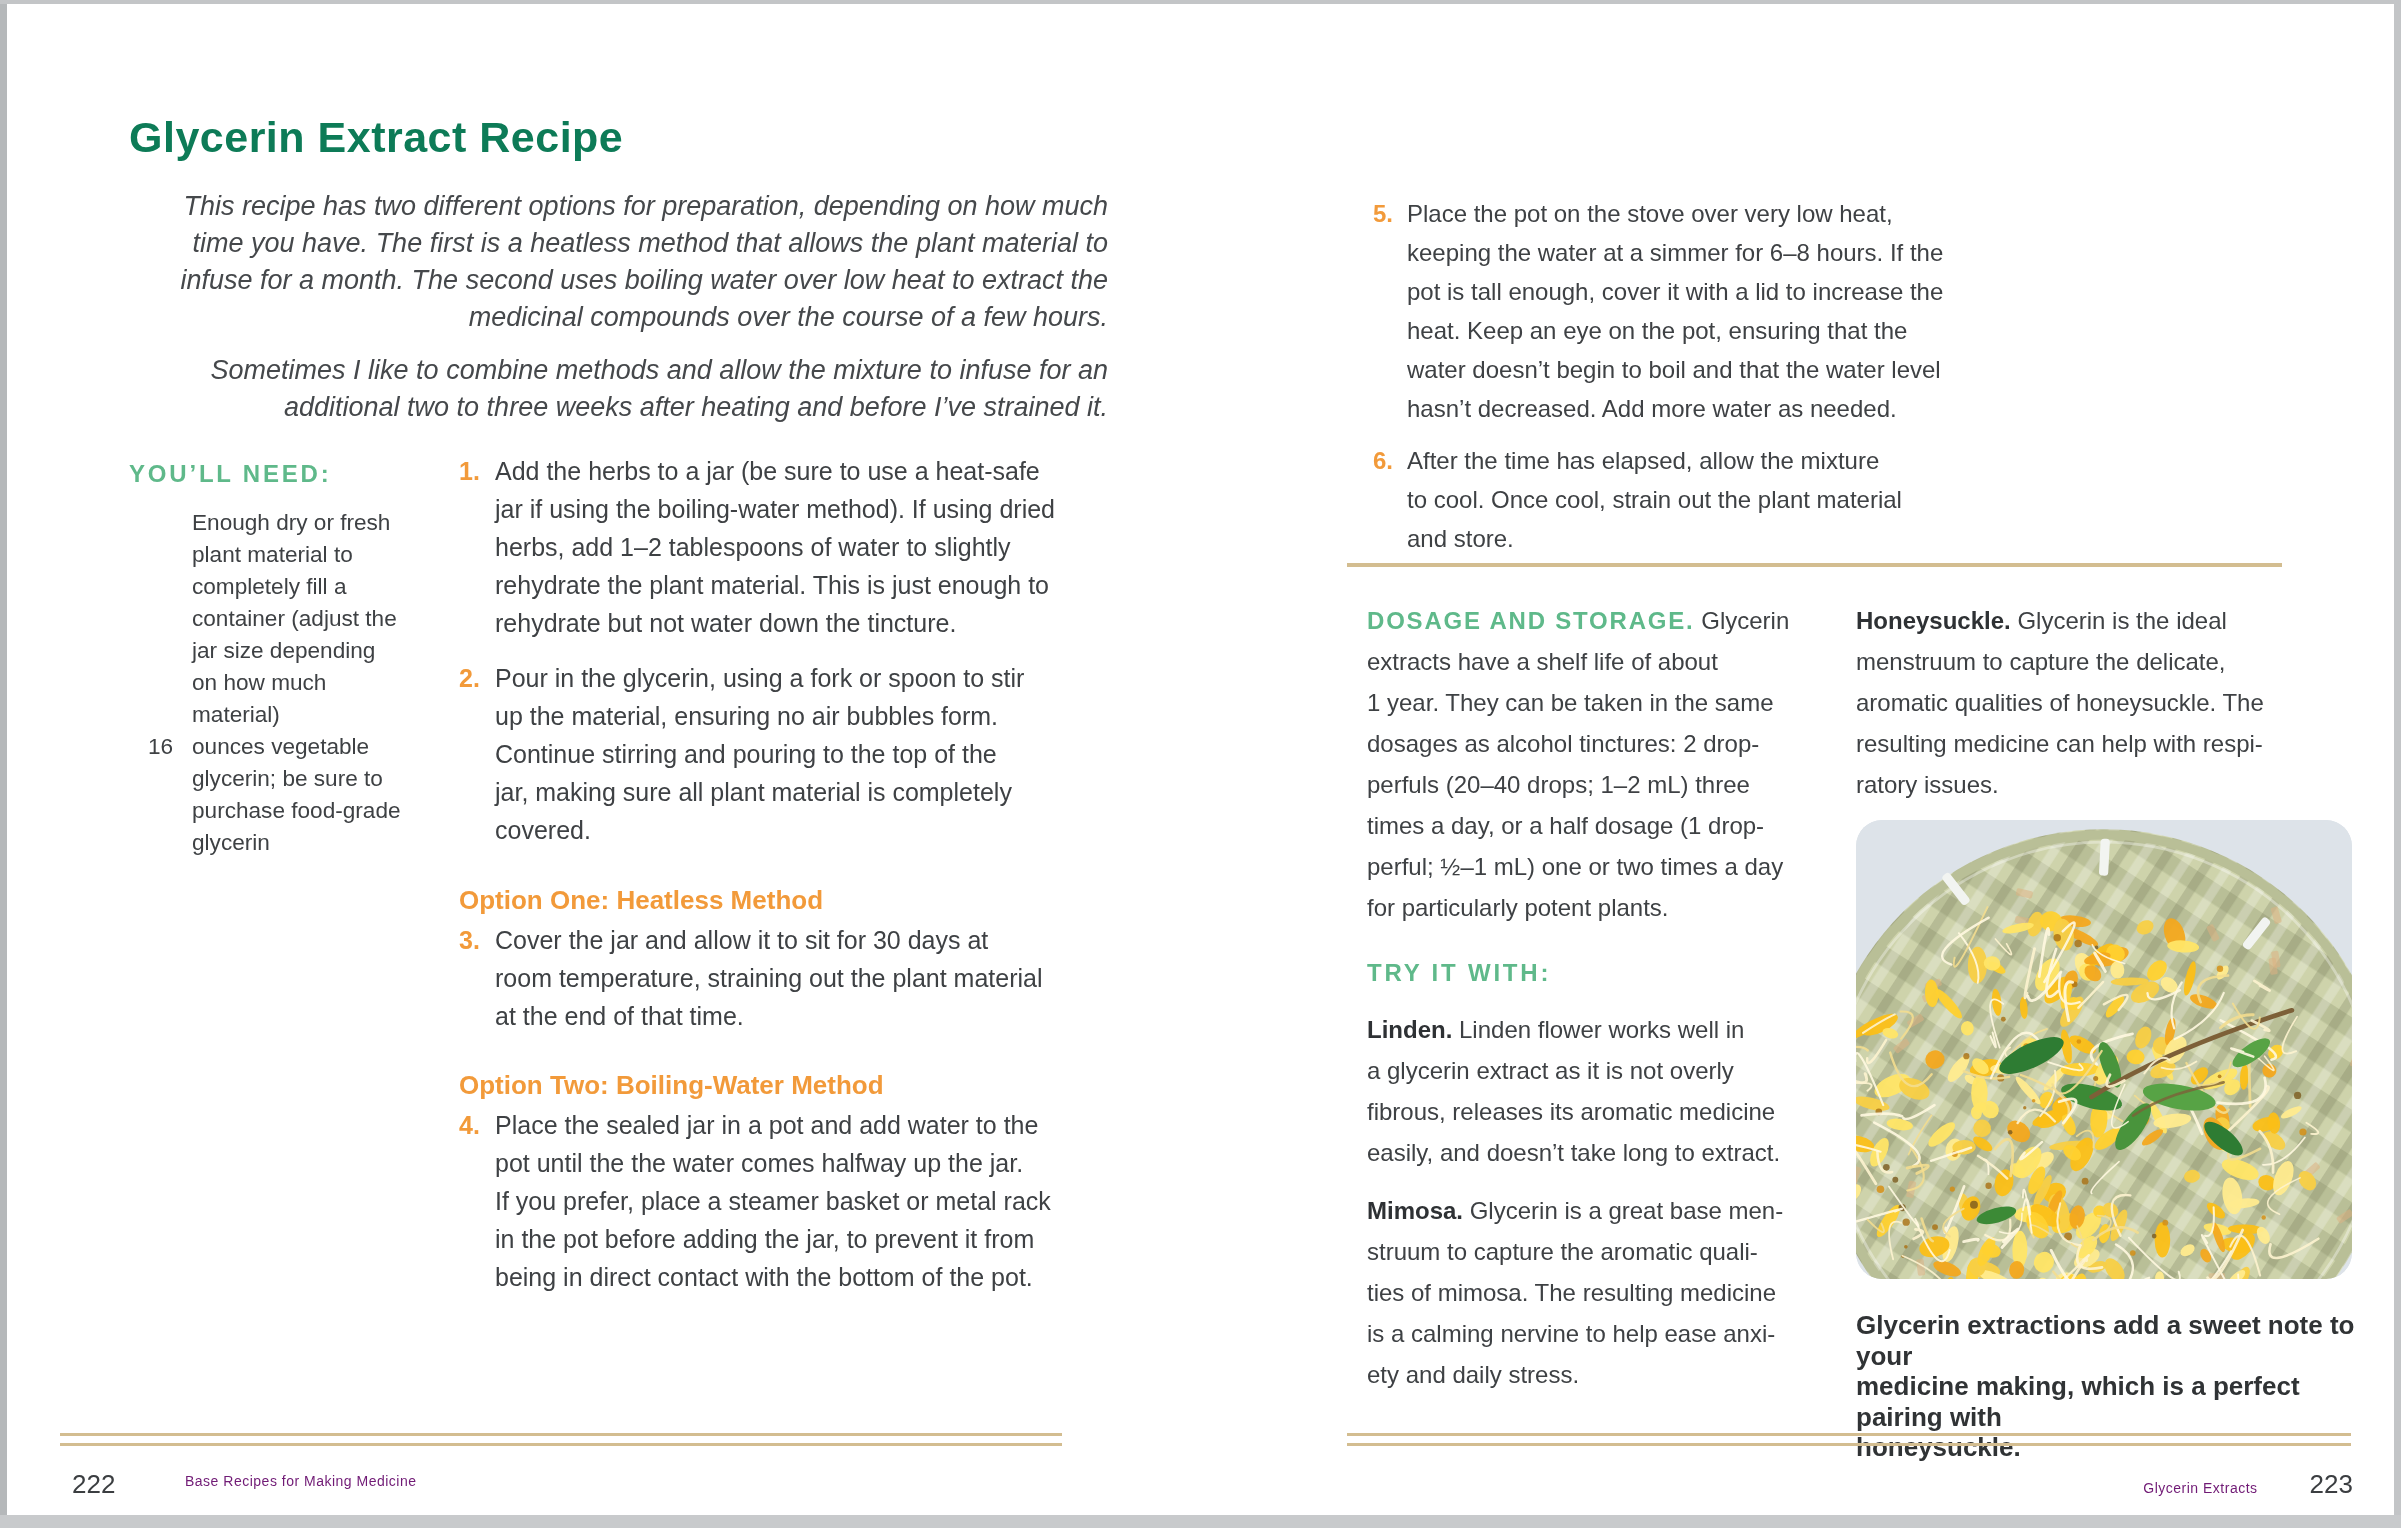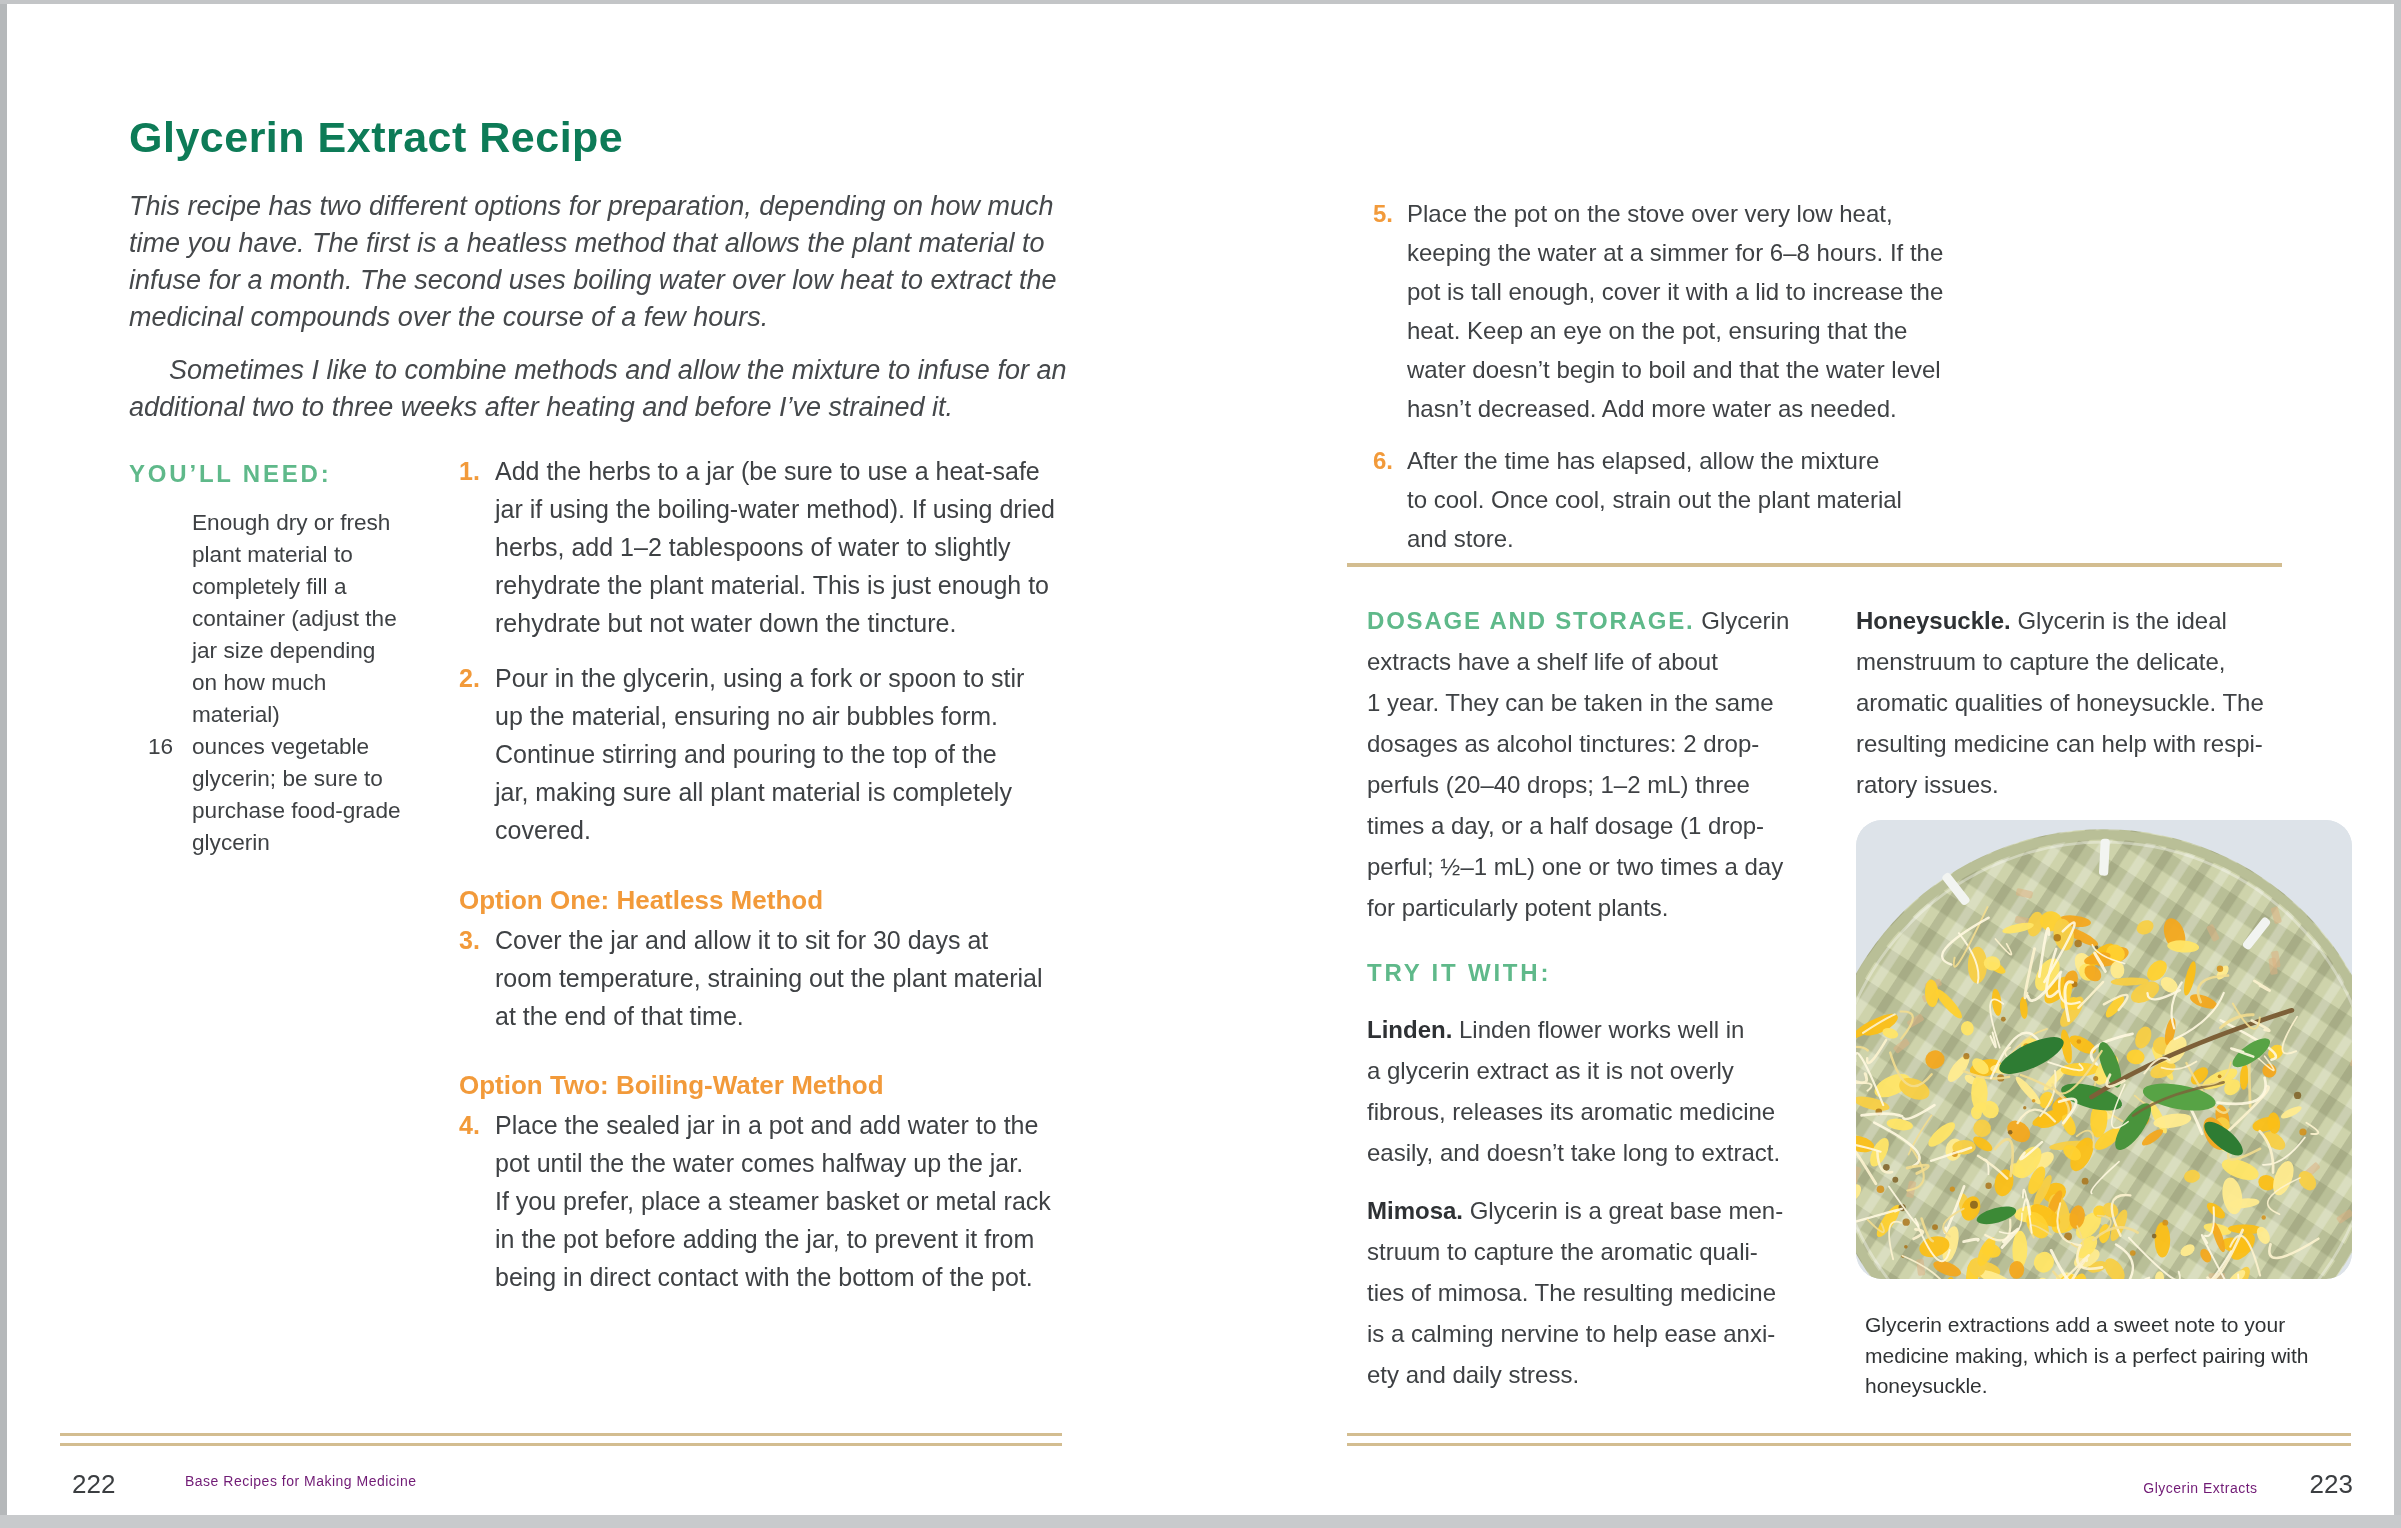--- a/index.html
+++ b/index.html
@@ -1,42 +1,42 @@
 <!DOCTYPE html>
 <html style="--tgreen: #0d7b57; --hgreen: #5fb98a; --orange: #f29a3a; --body: #3e4144; --tan: #d3bd90; --caption: #303335;font-size:14.8px"><head>
 <meta charset="utf-8">
 <style>
   html,body{margin:0;padding:0;background:#ffffff;}
   .screen{position:relative;width:2401px;height:1529px;background:#ffffff;overflow:hidden;
           font-family:"Liberation Sans",sans-serif;}
   .abs{position:absolute;}
   .edge{position:absolute;background:#c3c5c7;}
   .title{font-size:43px;font-weight:700;letter-spacing:0.5px;color:var(--tgreen);}
-  .intro{font-style:italic;font-size:27px;line-height:37px;color:#45484b;}
+  .intro{font-style:italic;font-size:27px;line-height:37px;color:#45484b;text-align:right;}
   .indent{text-indent:40px;margin-top:16px;}
   .lines{white-space:pre-line;}
   .green-caps{font-weight:700;color:var(--hgreen);letter-spacing:2.8px;font-size:24px;}
   .green-caps.tight{letter-spacing:1.8px;}
   .body-col{font-size:25px;line-height:38px;color:var(--body);}
   .rp-col{font-size:24px;line-height:41px;color:var(--body);}
   .step{display:flex;}
   .step .num{font-weight:700;color:var(--orange);flex:none;}
   .lnum{width:36px;}
   .rnum{width:34px;}
   .orange-head{font-weight:700;color:var(--orange);font-size:26px;}
   .ing{font-size:22.6px;line-height:32px;color:var(--body);}
   .ing-row{display:flex;}
   .ing-row+.ing-row{margin-top:0;}
   .ing-qty{width:44px;flex:none;}
   .lead-dark{font-weight:700;color:#2e3134;}
   .rule{position:absolute;height:2.8px;background:var(--tan);}
   .rule4{position:absolute;height:3.7px;background:var(--tan);}
   .footer-num{font-size:26px;color:#3b3e41;}
   .footer-label{font-size:14px;letter-spacing:0.5px;color:#701a75;}
-  .caption{font-size:21px;line-height:30.5px;font-weight:400;color:var(--caption);margin-left:9px;}
+  .caption{font-size:26px;line-height:30.5px;font-weight:700;color:var(--caption);}
   .photo{position:absolute;left:1856px;top:820px;width:496px;height:459px;border-radius:26px;
          overflow:hidden;background:#dde3e9;}
 </style>
 </head>
 <body>
 
 <div class="screen">
 
   <div class="edge" style="left:0;top:0;width:7.4px;height:1529px;background:#b5b8ba"></div>
   <div class="edge" style="left:0;top:0;width:2401px;height:3.7px"></div>

